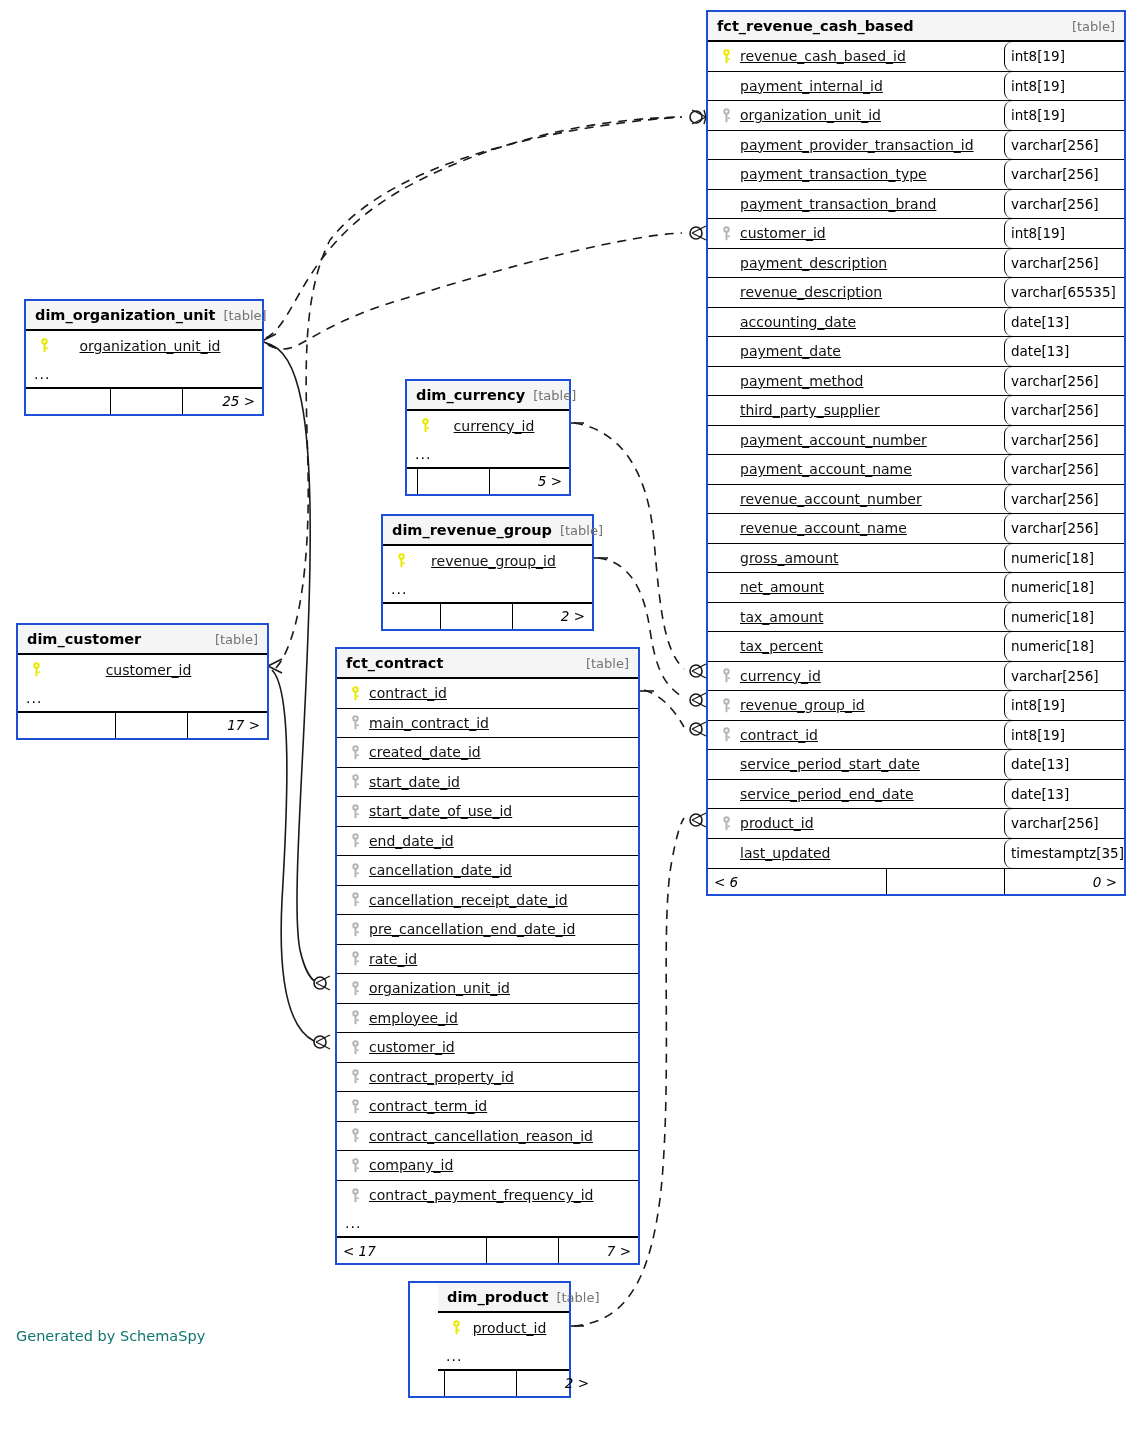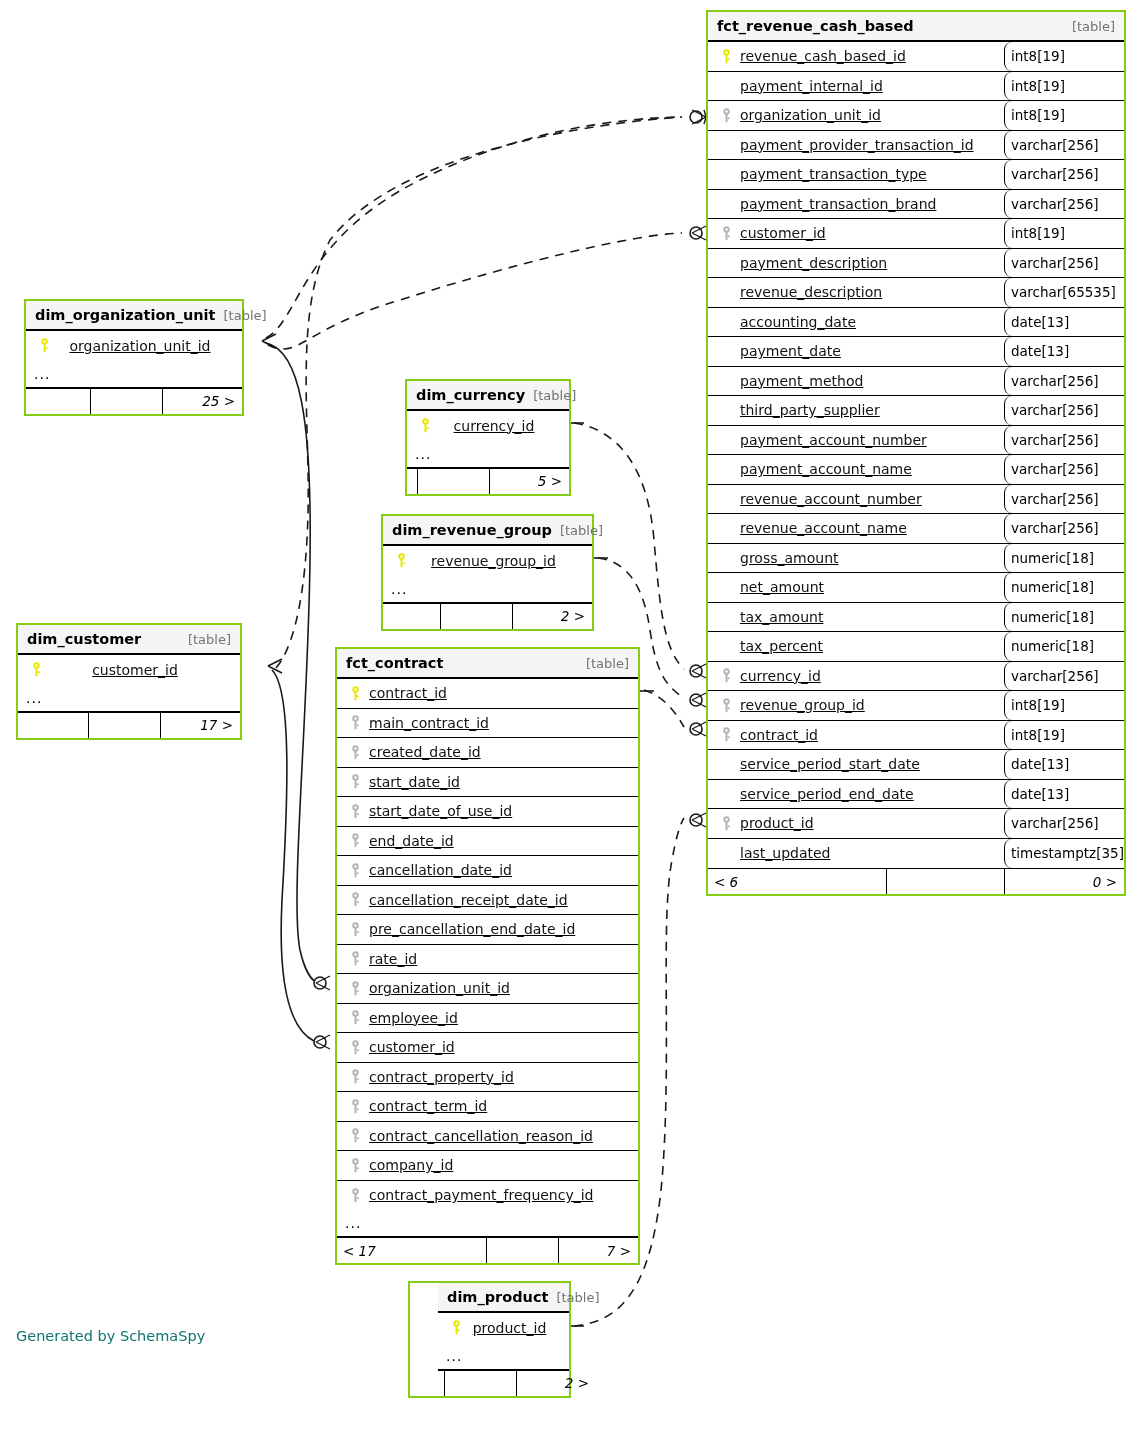--- a/index.html
+++ b/index.html
@@ -24,21 +24,21 @@
     position: absolute;
     left: 0; top: 0;
     width: 1143px;
     height: 1444px;
     pointer-events: none;
     z-index: 1;
   }
   .table-box {
     position: absolute;
     background: #ffffff;
-    border: 2px solid #84cc16;
+    border: 2px solid #1d4ed8;
     box-sizing: border-box;
     z-index: 3;
   }
   .tbl-header {
     background: #f5f5f5;
     border-bottom: 2px solid #000000;
     display: flex;
     align-items: center;
     justify-content: space-between;
     padding: 0 9px;
@@ -489,21 +489,21 @@
           <span class="col-type-cell">timestamptz[35]</span>
         </div>
       </div>
     <div class="tbl-footer">
       <span class="foot-cell foot-left">&lt; 6</span>
       <span class="foot-cell foot-mid wide"></span>
       <span class="foot-cell foot-right wide">0 &gt;</span>
     </div>
   </div>
 
-  <div class="table-box" style="left:24px; top:299px; width:220px;">
+  <div class="table-box" style="left:24px; top:299px; width:240px;">
     <div class="tbl-header">
       <span class="tbl-name">dim_organization_unit</span>
       <span class="tbl-tag">[table]</span>
     </div>
     <div id="cols-dim_organization_unit">
         <div class="col-row">
           <span class="col-name-cell">
             <span class="keyslot">
               <svg class="key" width="11" height="15" viewBox="0 0 11 15" aria-hidden="true">
                 <circle cx="5.5" cy="3.5" r="3.2" fill="#e8e800"></circle>
@@ -517,21 +517,21 @@
         </div>
       </div>
     <div class="ellipsis-row">...</div>
     <div class="tbl-footer">
       <span class="foot-cell foot-left"></span>
       <span class="foot-cell foot-mid"></span>
       <span class="foot-cell foot-right">25 &gt;</span>
     </div>
   </div>
 
-  <div class="table-box" style="left:16px; top:623px; width:226px;">
+  <div class="table-box" style="left:16px; top:623px; width:253px;">
     <div class="tbl-header">
       <span class="tbl-name">dim_customer</span>
       <span class="tbl-tag">[table]</span>
     </div>
     <div id="cols-dim_customer">
         <div class="col-row">
           <span class="col-name-cell">
             <span class="keyslot">
               <svg class="key" width="11" height="15" viewBox="0 0 11 15" aria-hidden="true">
                 <circle cx="5.5" cy="3.5" r="3.2" fill="#e8e800"></circle>

